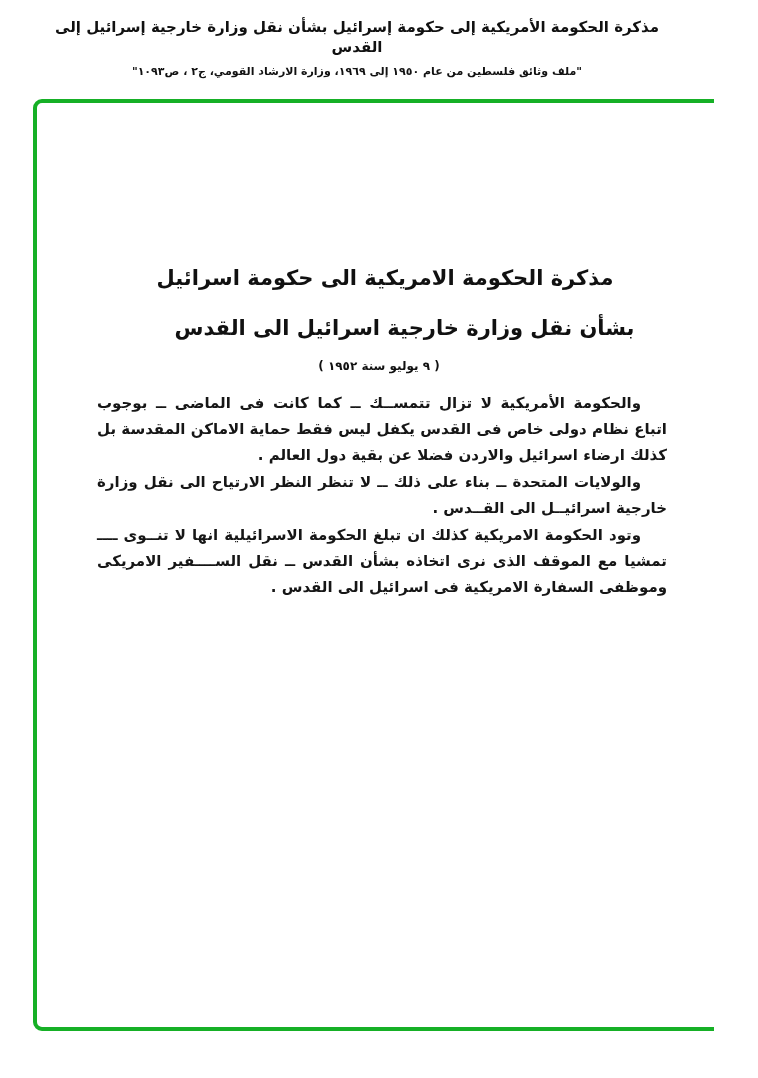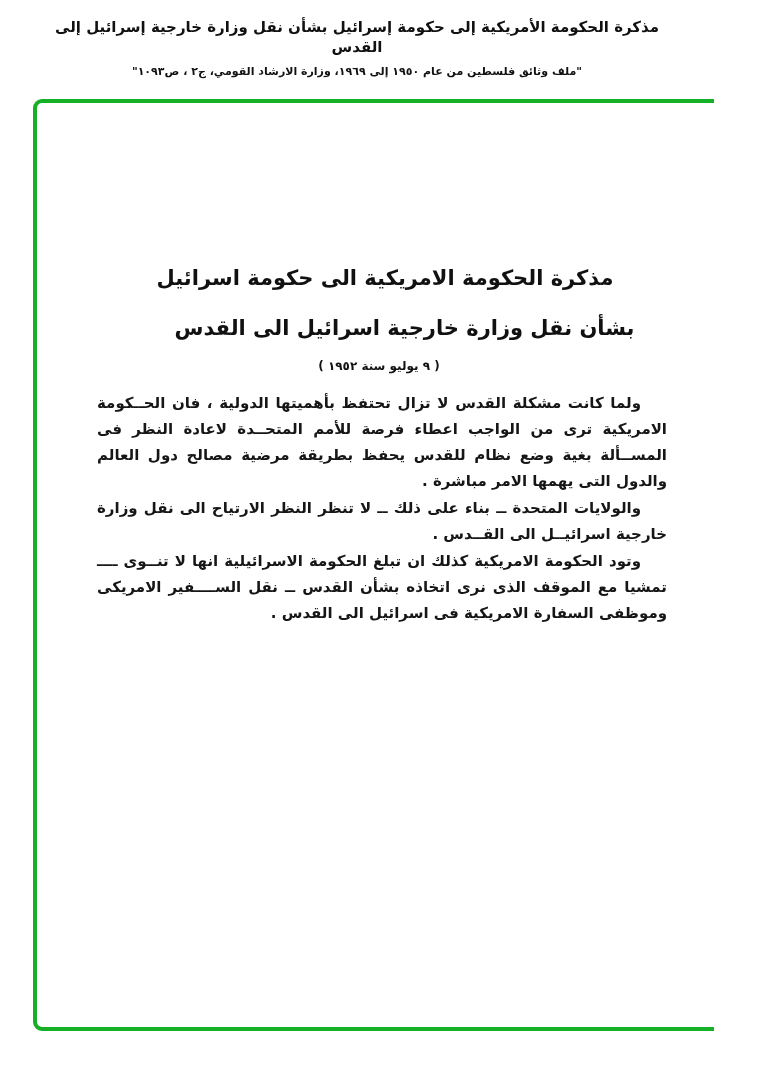--- a/index.html
+++ b/index.html
@@ -74,20 +74,20 @@
   <div class="doc-frame" style="border-color: rgb(22, 176, 38);">
 
     <div class="doc-title">
       <div class="doc-title-line">مذكرة الحكومة الامريكية الى حكومة اسرائيل</div>
       <div class="doc-title-line second">بشأن نقل وزارة خارجية اسرائيل الى القدس</div>
     </div>
 
     <div class="doc-date">( ٩ يوليو سنة ١٩٥٢ )</div>
 
     <div class="doc-body">
-      <p>ولما كانت مشكلة القدس لا تزال تحتفظ بأهميتها الدولية ، فان الحــكومة الامريكية ترى من الواجب اعطاء فرصة للأمم المتحــدة لاعادة النظر فى المســألة بغية وضع نظام للقدس يحفظ بطريقة مرضية مصالح دول العالم والدول التى يهمها الامر مباشرة .</p>
+      <p>والحكومة الأمريكية لا تزال تتمســك ــ كما كانت فى الماضى ــ بوجوب اتباع نظام دولى خاص فى القدس يكفل ليس فقط حماية الاماكن المقدسة بل كذلك ارضاء اسرائيل والاردن فضلا عن بقية دول العالم .</p>
       <p>والولايات المتحدة ــ بناء على ذلك ــ لا تنظر النظر الارتياح الى نقل وزارة خارجية اسرائيــل الى القــدس .</p>
       <p>وتود الحكومة الامريكية كذلك ان تبلغ الحكومة الاسرائيلية انها لا تنــوى ــــ تمشيا مع الموقف الذى نرى اتخاذه بشأن القدس ــ نقل الســــفير الامريكى وموظفى السفارة الامريكية فى اسرائيل الى القدس .</p>
     </div>
 
   </div>
 
 </div>
 
 </body></html>

